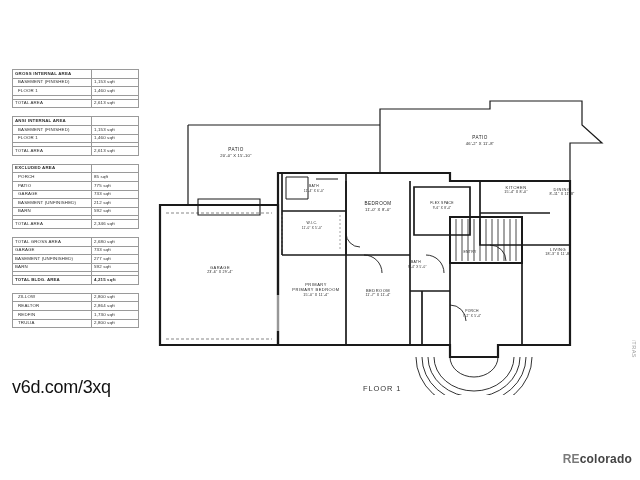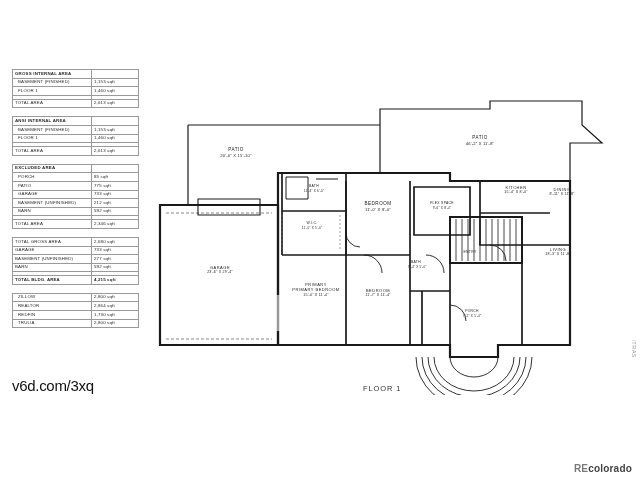--- a/index.html
+++ b/index.html
@@ -26,29 +26,29 @@
   td.val{width:42px;text-align:left;}
   tr.hdr td{font-weight:bold;letter-spacing:0.2px;}
   tr.sub td.lbl{padding-left:5px;}
   tr.blank td{height:3px;padding:0;border-left:0.6px solid #9a9a9a;border-right:0.6px solid #9a9a9a;border-top:0;border-bottom:0;}
   tr.tot td{}
   tr.tot.b td{font-weight:bold;}
 
   
   .v6d{
     position:absolute;left:12px;top:377px;
-    font-size:15px;letter-spacing:-0.3px;color:#111;
+    font-size:18px;letter-spacing:-0.3px;color:#111;
   }
   .floorlabel{
     position:absolute;left:363px;top:384px;
     font-size:7.5px;letter-spacing:0.9px;color:#333;
   }
   .recolorado{
-    position:absolute;right:8px;bottom:6px;
-    font-size:10px;letter-spacing:0.2px;color:#444;font-weight:bold;
+    position:absolute;right:8px;bottom:14px;
+    font-size:12px;letter-spacing:0.2px;color:#444;font-weight:bold;
   }
   .recolorado .r{color:#7a7a7a;}
   .sidebrand{
     position:absolute;right:3px;top:358px;
     font-size:5.5px;color:#9b9b9b;letter-spacing:0.5px;
     transform:rotate(90deg);transform-origin:right top;
     white-space:nowrap;
   }
 
   

